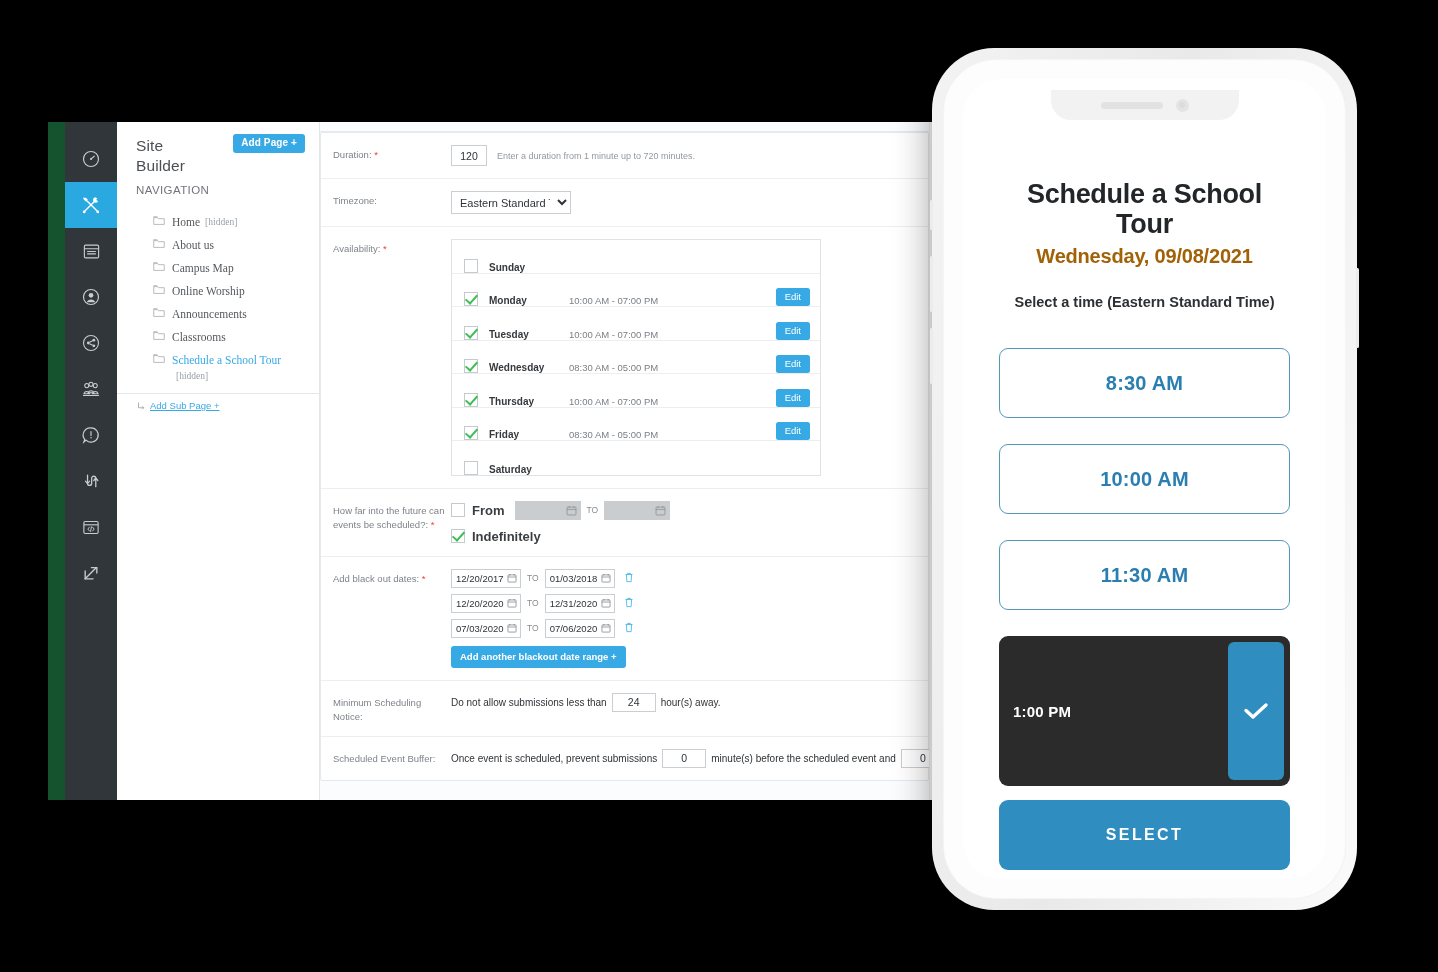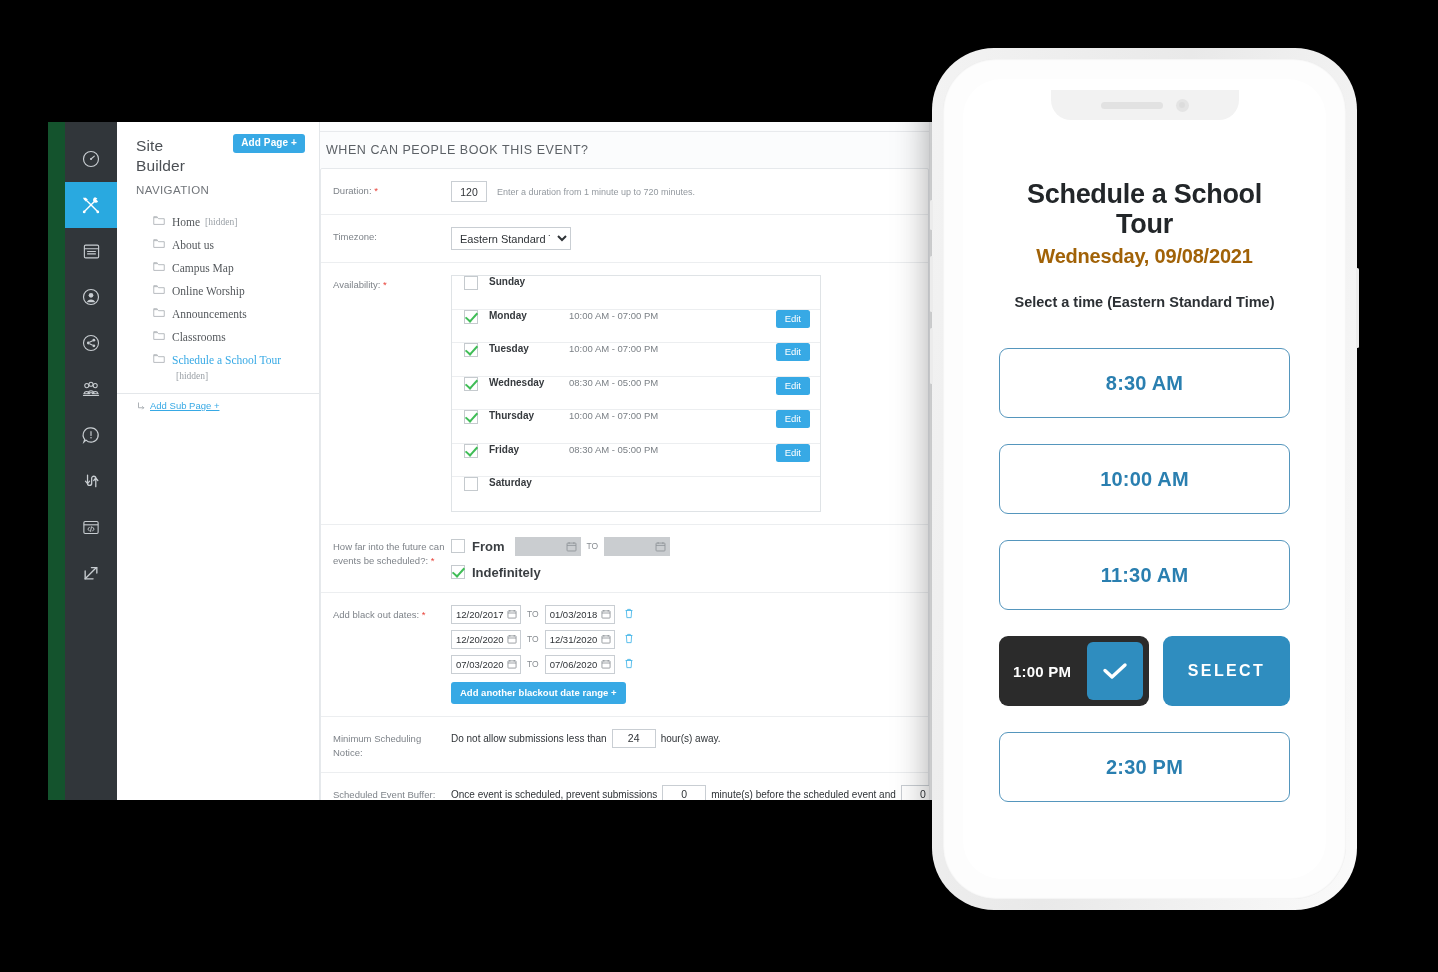--- a/index.html
+++ b/index.html
@@ -122,21 +122,21 @@
 
   select.tzsel {
     border: 1px solid #c9ced3; background: #fff; height: 23px;
     font-size: 11px; color: #2f3337; padding: 0 4px; width: 120px;
     font-family: "Liberation Sans", sans-serif;
   }
 
   
   .avail-box { border: 1px solid #dfe3e6; width: 370px; background:#fff; }
   .avail-row {
-    display: flex; align-items: flex-start; height: 33.5px;
+    display: flex; align-items: flex-end; height: 33.5px;
     border-bottom: 1px solid #eceef0; padding: 0 10px 0 12px;
   }
   .avail-row:last-child { border-bottom: none; }
   .cbox {
     width: 14px; height: 14px; border: 1px solid #c5cace;
     background: #fff; flex: 0 0 14px; position: relative; cursor: pointer;
   }
   .cbox.on::after {
     content: ""; position: absolute; left: 3px; top: -1px;
     width: 5px; height: 10px; border: solid #3fbd56;
@@ -233,21 +233,21 @@
   .p-sub {
     font-size: 14.5px; font-weight: 600; color: #2c3034; margin-top: 26px;
   }
   .slots { margin-top: 38px; }
   .slot {
     height: 70px; border: 1.6px solid #5596bd; border-radius: 9px;
     display: flex; align-items: center; justify-content: center;
     font-size: 20px; font-weight: 700; color: #2a7fb0; letter-spacing: .2px;
     margin-bottom: 26px; cursor: pointer; background: #fff;
   }
-  .slot-selected-row { display: flex; gap: 14px; margin-bottom: 26px; }
+  .slot-selected-row { display: flex; gap: 14px; margin-bottom: 26px; flex-direction: column; }
   .slot-selected {
     flex: 0 0 150px; height: 70px; background: #2b2b2b; border-radius: 9px;
     display: flex; align-items: center; padding-left: 14px; cursor: pointer;
     position: relative;
   }
   .slot-selected .stime {
     font-size: 15px; font-weight: 700; color: #ffffff; letter-spacing: .2px;
   }
   .check-sq {
     position: absolute; right: 6px; top: 6px; bottom: 6px; width: 56px;
@@ -413,21 +413,20 @@
         <svg width="9" height="9" viewBox="0 0 12 12" fill="none" stroke="#9aa0a6" stroke-width="1.1">
           <path d="M2 2v7h7"></path>
             <path d="M7 7l2 2-2 2"></path>
         </svg>
         <u>Add Sub Page +</u>
       </div>
     </div>
 
     <div id="formpane">
       <div class="form-topline"></div>
-      <div class="section-title">WHEN CAN PEOPLE BOOK THIS EVENT?</div>
 
       <div class="card">
 
         <div class="frow">
           <div class="flabel">
             <span>Duration:</span> <span class="req">*</span>
           </div>
           <div class="fbody">
             <input class="tinput dur-input" value="120" style="">
             <span class="hint">Enter a duration from 1 minute up to 720 minutes.</span>

